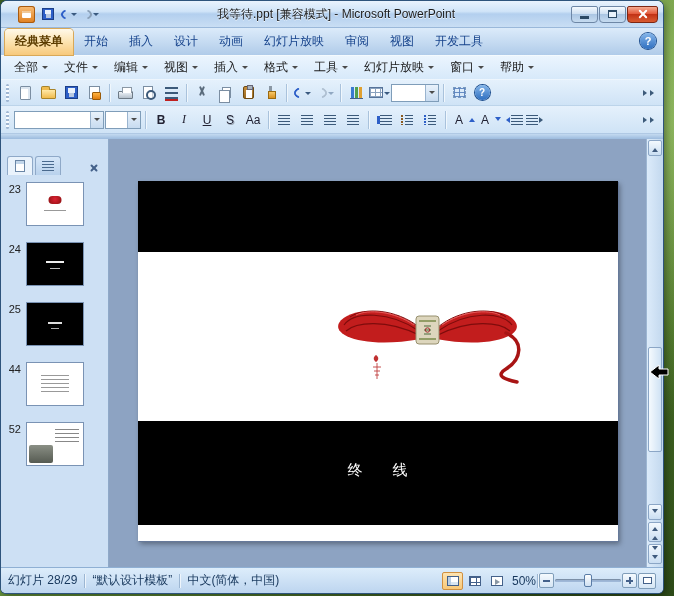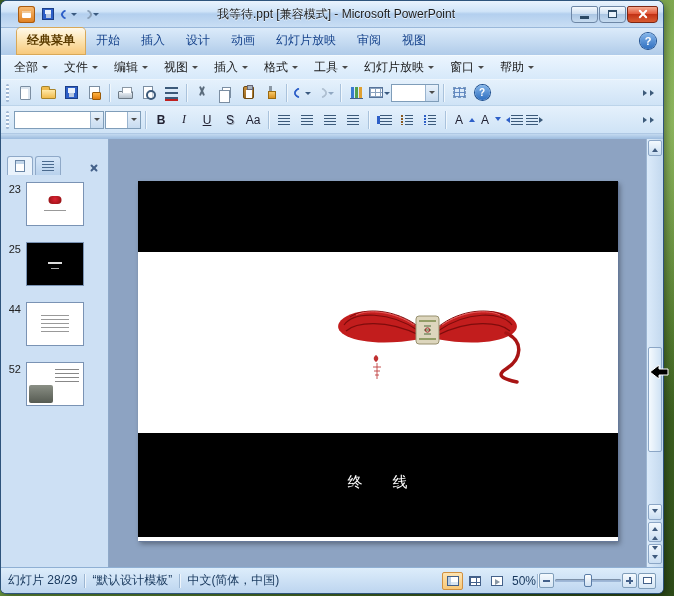--- a/index.html
+++ b/index.html
@@ -45,21 +45,21 @@
     background:linear-gradient(#f5fafe,#cfe0f2 45%,#abc6e3 50%,#c6dbf0); display:flex; align-items:center; justify-content:center; }
   .wc-close { width:31px; border-color:#7e2612;
     background:linear-gradient(#f5ab90,#e35a3c 45%,#c23316 50%,#d95b31); }
   .wc-min-glyph { width:9px; height:3px; background:#2c4a66; margin-top:7px; }
   .wc-max-glyph { width:9px; height:8px; border:1px solid #2c4a66; border-top-width:2px; background:#eaf3fc; }
   .x-bar { position:absolute; left:50%; top:50%; width:11px; height:2px; background:#fff; border-radius:1px; }
   .x-bar.x1 { transform:translate(-50%,-50%) rotate(45deg); }
   .x-bar.x2 { transform:translate(-50%,-50%) rotate(-45deg); }
 
   
-  .tabstrip { flex:0 0 27px; display:flex; align-items:flex-start; gap:1px; padding:0 16px; position:relative;
+  .tabstrip { flex:0 0 27px; display:flex; align-items:center; gap:1px; padding:0 4px; position:relative;
     background:linear-gradient(#dcebfa,#c4daf1 55%,#b0cbe9); }
   .rtab { padding:4px 10px 5px; color:#15428b; border-radius:4px 4px 0 0; white-space:nowrap; }
   .rtab.active { background:linear-gradient(#fff9ea,#fce3b0 50%,#f7c97c);
     box-shadow:0 0 0 1px #d8a858; color:#5c3c00; font-weight:bold; }
   .ribbon-help { position:absolute; right:7px; top:5px; width:16px; height:16px; border-radius:50%;
     background:linear-gradient(#85b6ea,#2f6fc0); color:#fff; font-size:11px; font-weight:bold;
     display:flex; align-items:center; justify-content:center; box-shadow:0 0 0 1px #1d4e8e; }
 
   
   .menubar { flex:0 0 24px; display:flex; align-items:center; gap:2px; padding:0 6px;
@@ -211,21 +211,21 @@
     width:14px; height:2px; background:#ddd; }
   .t29::before { content:""; position:absolute; left:2px; bottom:2px; width:24px; height:18px;
     border-radius:2px; background:linear-gradient(#8a8f85,#565b52); }
   .t29::after { content:""; position:absolute; right:4px; top:6px; width:24px; height:14px;
     background:repeating-linear-gradient(to bottom,#888 0 1px, transparent 1px 4px); }
 
   .main-area { flex:1; position:relative; background:#8da3c2; min-width:0; }
   .slide { position:absolute; left:50%; top:42px; transform:translateX(-50%); width:480px; height:360px;
     background:#fff; box-shadow:1px 1px 0 #66799a, 2px 3px 5px rgba(0,0,0,.35); }
   .band-top { position:absolute; top:0; left:0; right:0; height:71px; background:#000; }
-  .band-bottom { position:absolute; bottom:4px; left:0; right:0; height:104px; background:#000; }
+  .band-bottom { position:absolute; bottom:16px; left:0; right:0; height:104px; background:#000; }
   .slide-caption { position:absolute; top:40px; left:0; width:100%; text-align:center; color:#fff;
     font-size:15px; font-family:"Liberation Serif","DejaVu Serif",serif; }
   .yarn-svg { position:absolute; left:186px; top:108px; }
 
   .vscroll { flex:0 0 17px; display:flex; flex-direction:column; padding:1px;
     background:linear-gradient(90deg,#dcebfa,#c2d8ee); border-left:1px solid #9db6d2; }
   .sb-btn { flex:0 0 16px; display:flex; flex-direction:column; align-items:center; justify-content:center;
     border:1px solid #8ba6c6; border-radius:2px; background:linear-gradient(#f3f9fe,#cadef2); margin-bottom:2px; }
   .sb-track { flex:1; position:relative; margin-bottom:2px; }
   .sb-thumb { position:absolute; left:0; right:0; top:55%; height:105px; border:1px solid #8ba6c6;
@@ -304,20 +304,21 @@
 
     <div class="tabstrip">
       <span class="rtab active">经典菜单</span>
       <span class="rtab">开始</span>
       <span class="rtab">插入</span>
       <span class="rtab">设计</span>
       <span class="rtab">动画</span>
       <span class="rtab">幻灯片放映</span>
       <span class="rtab">审阅</span>
       <span class="rtab">视图</span>
+      <span class="rtab">开发工具</span>
       <span class="ribbon-help">?</span>
     </div>
 
     <div class="menubar">
       <span class="menu-item">
           <span>全部</span>
           <span class="caret-d"></span>
         </span>
       <span class="menu-item">
           <span>文件</span>
@@ -520,20 +521,24 @@
             </span>
           <span class="panel-close">
               <span class="px x1"></span>
               <span class="px x2"></span>
             </span>
         </div>
         <div class="thumb-list">
           <div class="thumb-row">
             <span class="thumb-num">23</span>
             <div class="thumb t23"></div>
+          </div>
+          <div class="thumb-row">
+            <span class="thumb-num">24</span>
+            <div class="thumb t24"></div>
           </div>
           <div class="thumb-row">
             <span class="thumb-num">25</span>
             <div class="thumb t25"></div>
           </div>
           <div class="thumb-row">
             <span class="thumb-num">44</span>
             <div class="thumb t27"></div>
           </div>
           <div class="thumb-row">

